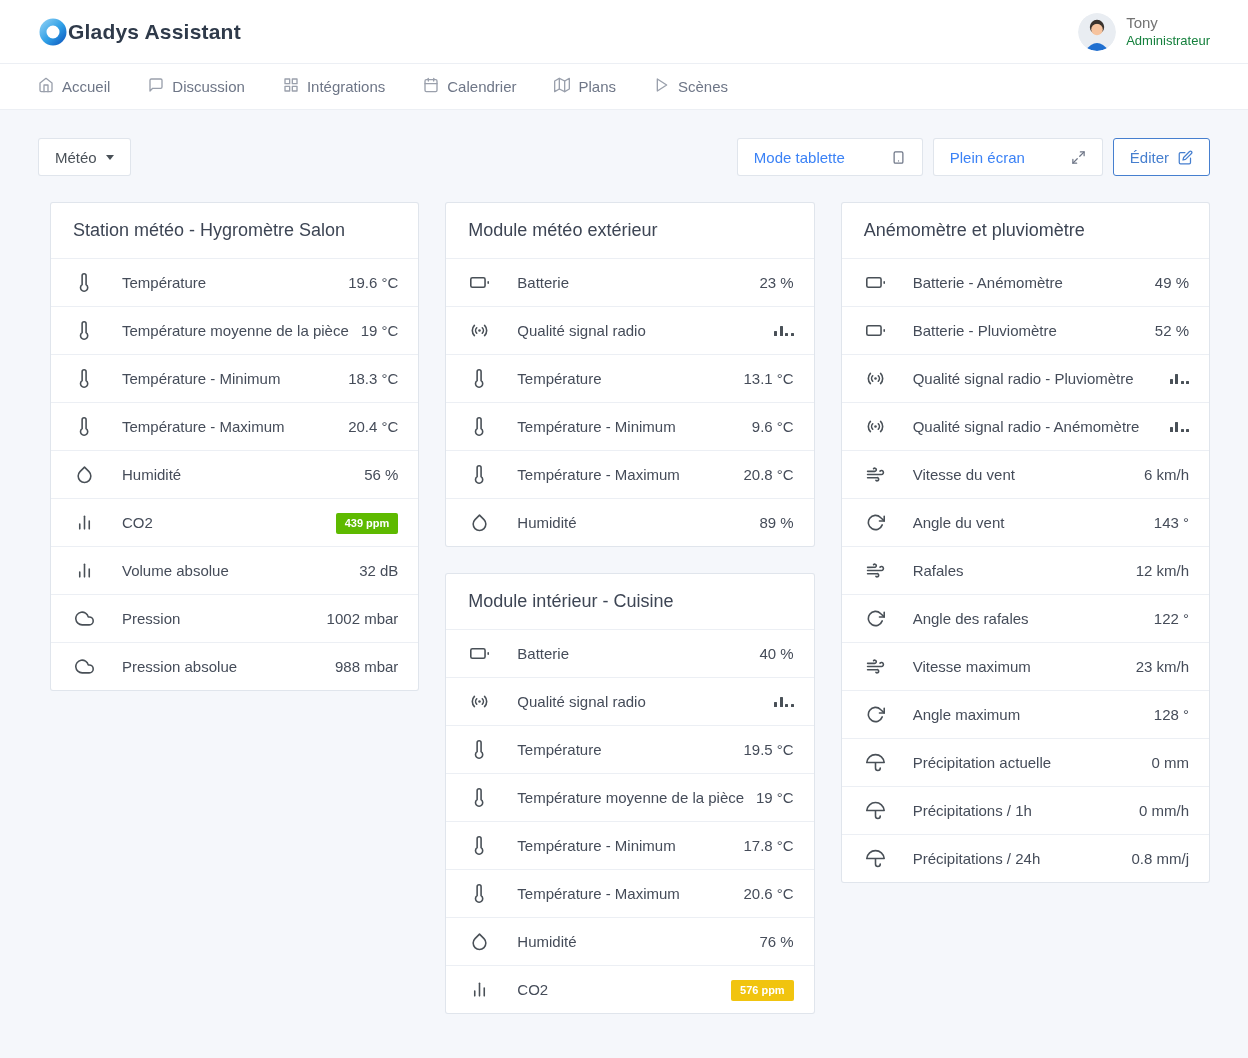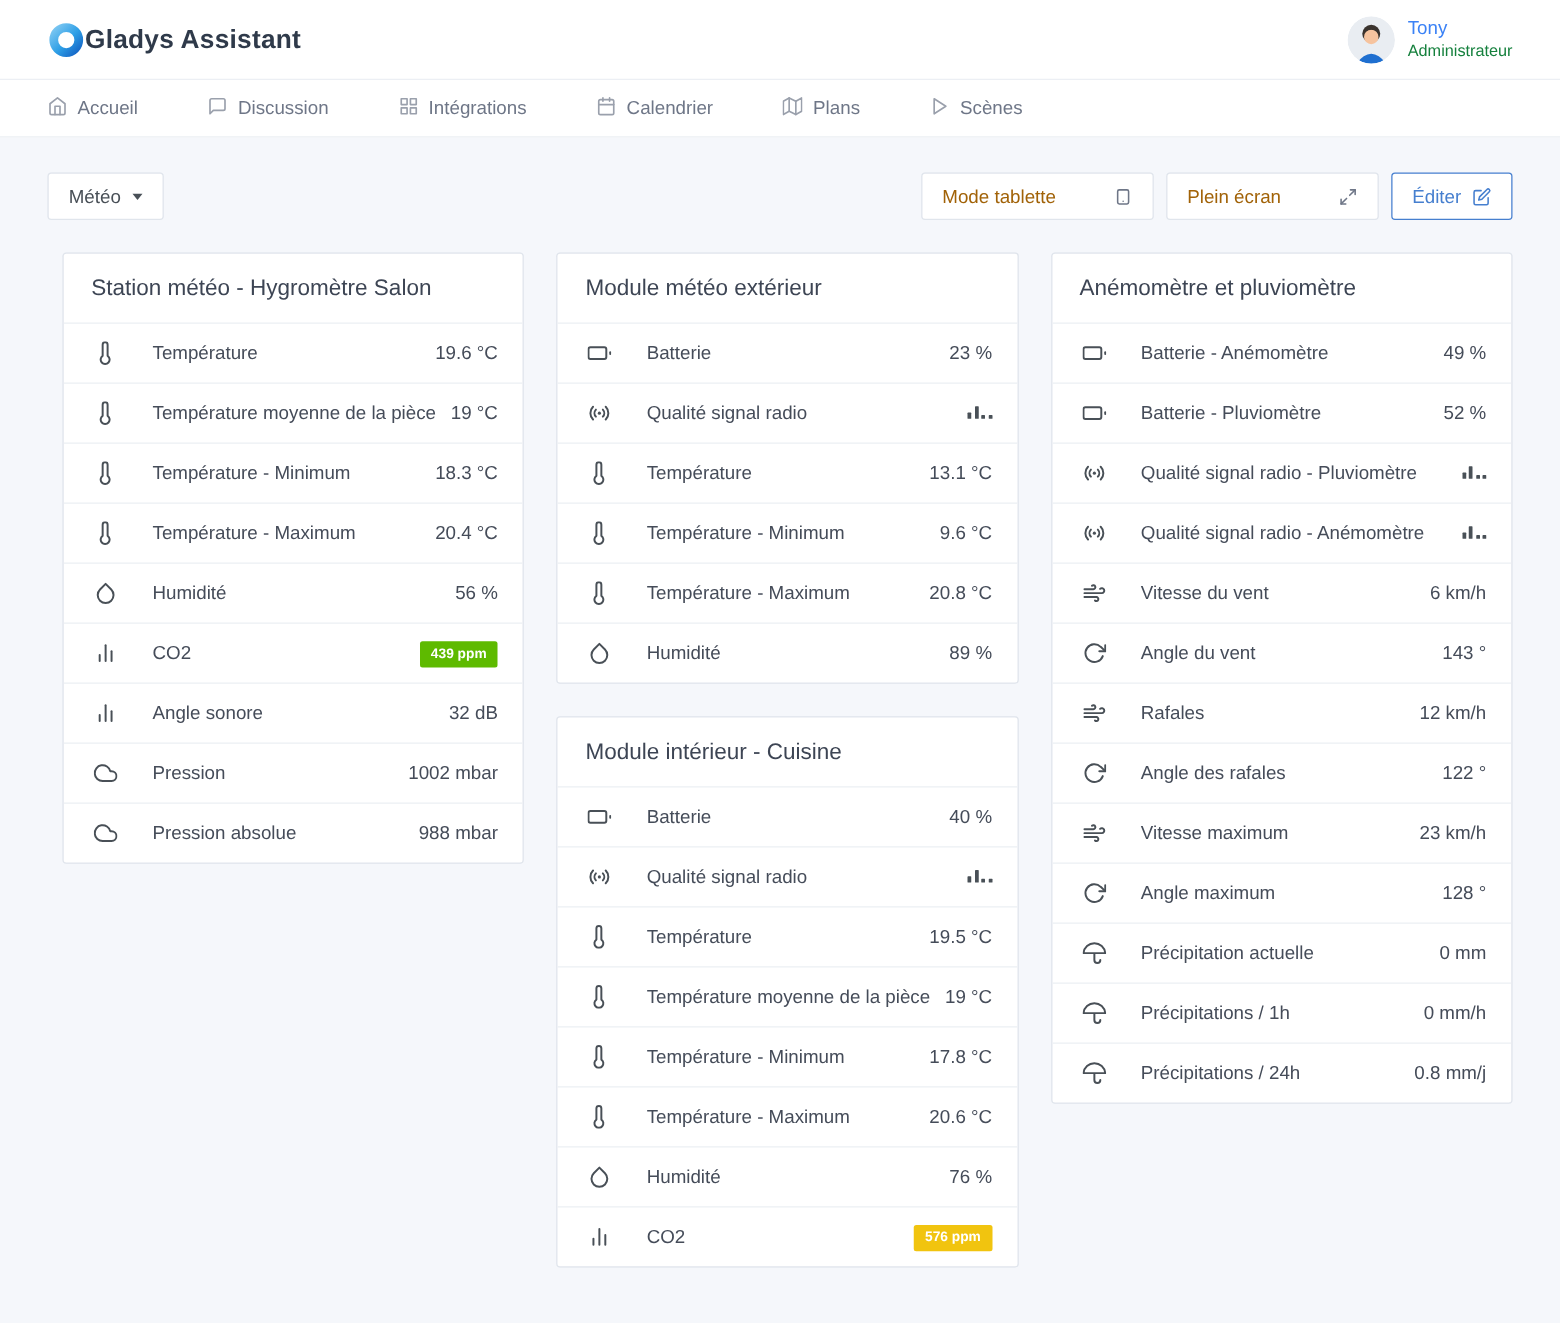--- a/index.html
+++ b/index.html
@@ -12,38 +12,38 @@
   .app-header {
     background:#fff; height:64px; display:flex; align-items:center;
     justify-content:space-between; padding:0 38px; border-bottom:1px solid #eceff4;
   }
   .brand { display:flex; align-items:center; cursor:pointer; }
   .logo-ring { width:30px; height:30px; display:block; }
   .brand-title { font-size:21px; font-weight:700; color:#2f3a4a; letter-spacing:.2px; }
   .user-chip { display:flex; align-items:center; gap:10px; cursor:pointer; }
   .avatar { width:38px; height:38px; border-radius:50%; display:block; }
   .user-meta { line-height:1.25; }
-  .user-name { font-size:15px; color:#3b82f6; }
+  .user-name { font-size:15px; color:#737373; }
   .user-role { font-size:13px; color:#15803d; }
   
   .app-nav {
     background:#fff; height:46px; display:flex; align-items:center;
-    padding:0 38px; gap:56px; border-bottom:1px solid #eceff4;
+    padding:0 38px; gap:38px; border-bottom:1px solid #eceff4;
   }
   .nav-item { display:flex; align-items:center; gap:8px; color:#6e7687; cursor:pointer; font-size:15px; }
   .nav-item svg { width:16px; height:16px; stroke:#9aa0ac; }
   
   .toolbar { display:flex; align-items:center; justify-content:space-between; padding:28px 38px 0 38px; }
   .btn {
     background:#fff; border:1px solid rgba(0,40,100,.12); border-radius:3px;
     height:38px; padding:0 16px; display:inline-flex; align-items:center; gap:9px;
     font-size:15px; color:#495057; cursor:pointer; font-family:inherit;
   }
   .btn svg { width:15px; height:15px; }
-  .btn-muted { color:#a16207;gap:46px; }
+  .btn-muted { color:#3b82f6;gap:46px; }
   .btn-muted svg { stroke:#6e7687; }
   .btn-outline-primary { color:#467fcf; border-color:#467fcf; }
   .btn-outline-primary svg { stroke:#467fcf; }
   .btn-group-right { display:flex; gap:10px; }
   .caret { width:0; height:0; border-left:4px solid transparent; border-right:4px solid transparent; border-top:5px solid #495057; display:inline-block; }
   
   .dashboard {
     display:grid; grid-template-columns:1fr 1fr 1fr; gap:26px;
     padding:26px 38px 40px 50px; align-items:start;
   }
@@ -251,21 +251,21 @@
     <span class="row-label">CO2</span>
     <span class="row-value"><span class="badge badge-green">439 ppm</span></span>
   </div>
 
   <div class="card-row">
     <span class="row-icon"><svg class="feather" viewBox="0 0 24 24">
                 <line x1="18" y1="20" x2="18" y2="10"></line>
                 <line x1="12" y1="20" x2="12" y2="4"></line>
                 <line x1="6" y1="20" x2="6" y2="14"></line>
               </svg></span>
-    <span class="row-label">Angle sonore</span>
+    <span class="row-label">Volume absolue</span>
     <span class="row-value">32 dB</span>
   </div>
 
   <div class="card-row">
     <span class="row-icon"><svg class="feather" viewBox="0 0 24 24">
                 <path d="M18 10h-1.26A8 8 0 1 0 9 20h9a5 5 0 0 0 0-10z"></path>
               </svg></span>
     <span class="row-label">Pression</span>
     <span class="row-value">1002 mbar</span>
   </div>

